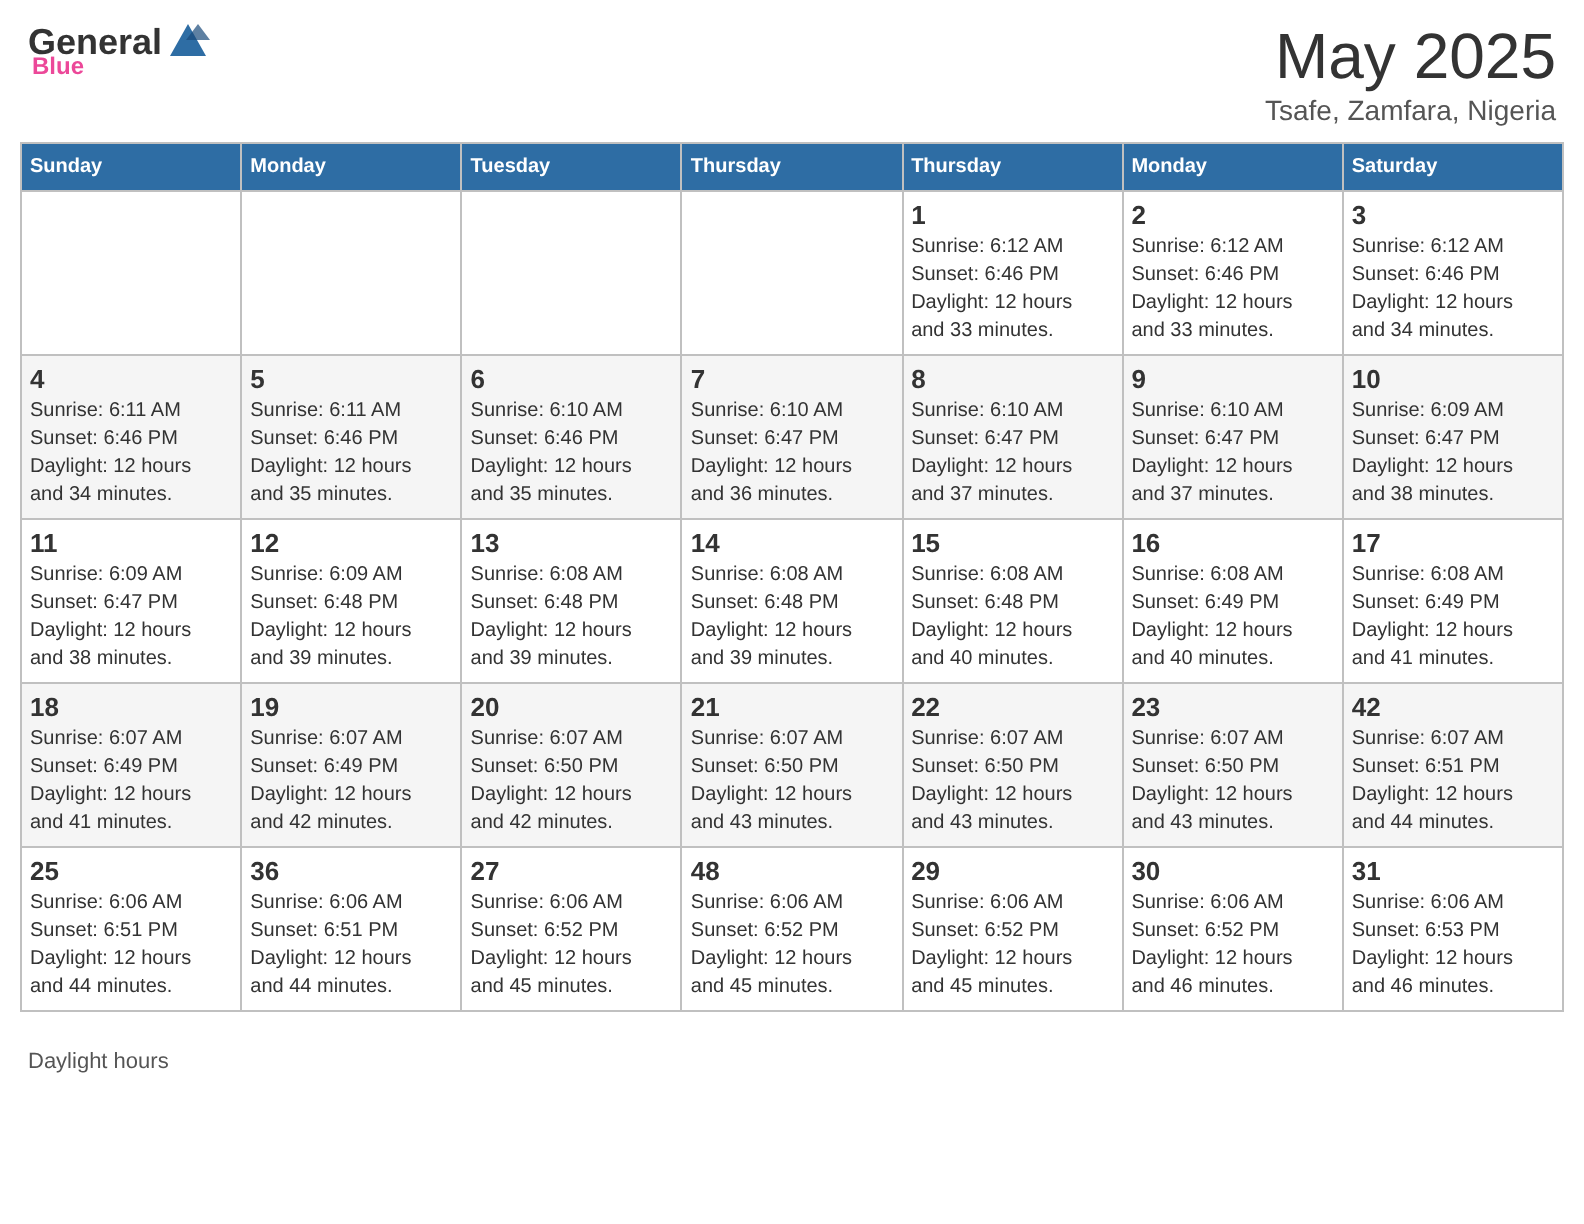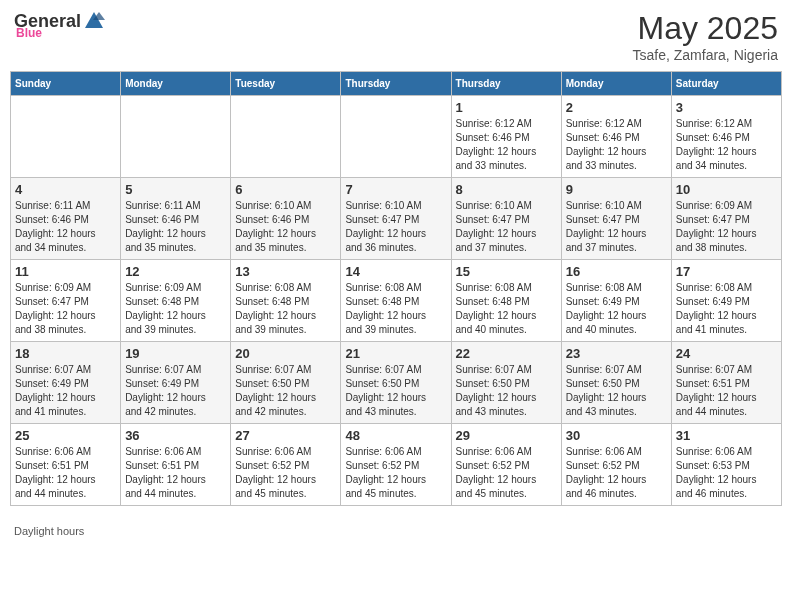--- a/index.html
+++ b/index.html
@@ -293,21 +293,21 @@
 and 43 minutes.</div>
         </td>
         <td>
           <div class="day-number">23</div>
           <div class="day-info" style="white-space: pre-line;">Sunrise: 6:07 AM
 Sunset: 6:50 PM
 Daylight: 12 hours
 and 43 minutes.</div>
         </td>
         <td>
-          <div class="day-number">24</div>
+          <div class="day-number">42</div>
           <div class="day-info" style="white-space: pre-line;">Sunrise: 6:07 AM
 Sunset: 6:51 PM
 Daylight: 12 hours
 and 44 minutes.</div>
         </td>
       </tr>
       <tr>
         <td>
           <div class="day-number">25</div>
           <div class="day-info" style="white-space: pre-line;">Sunrise: 6:06 AM

